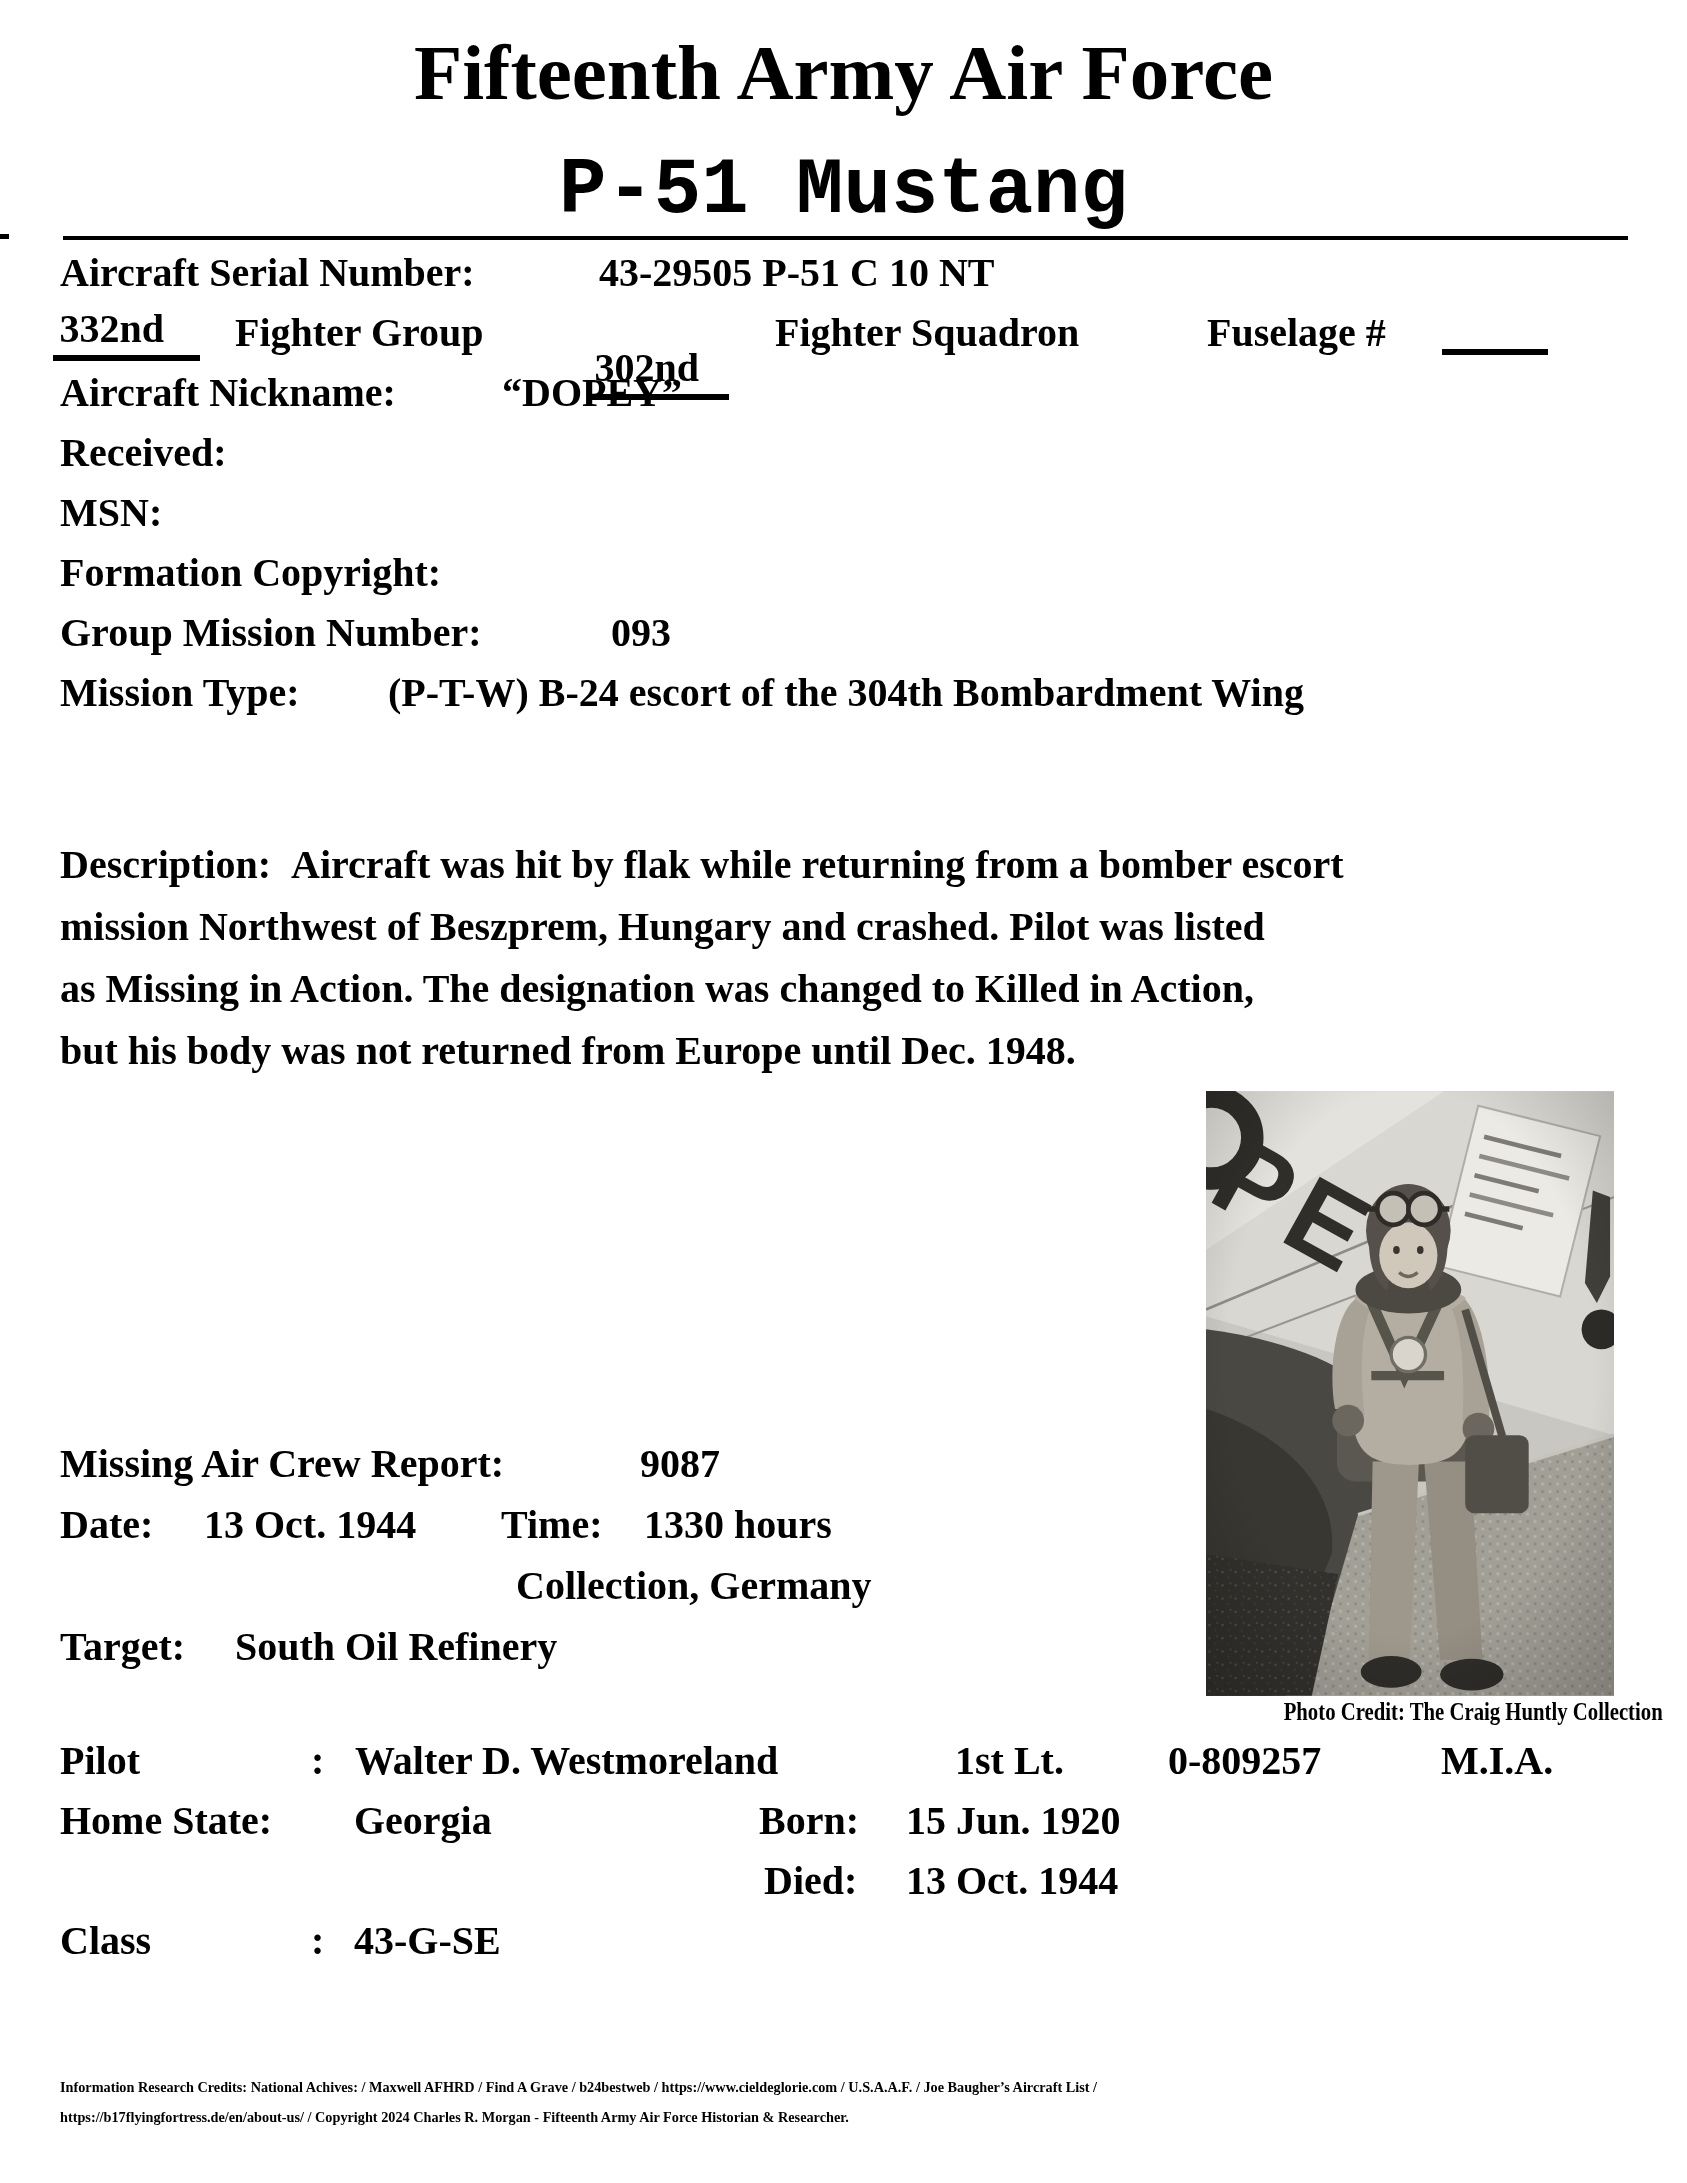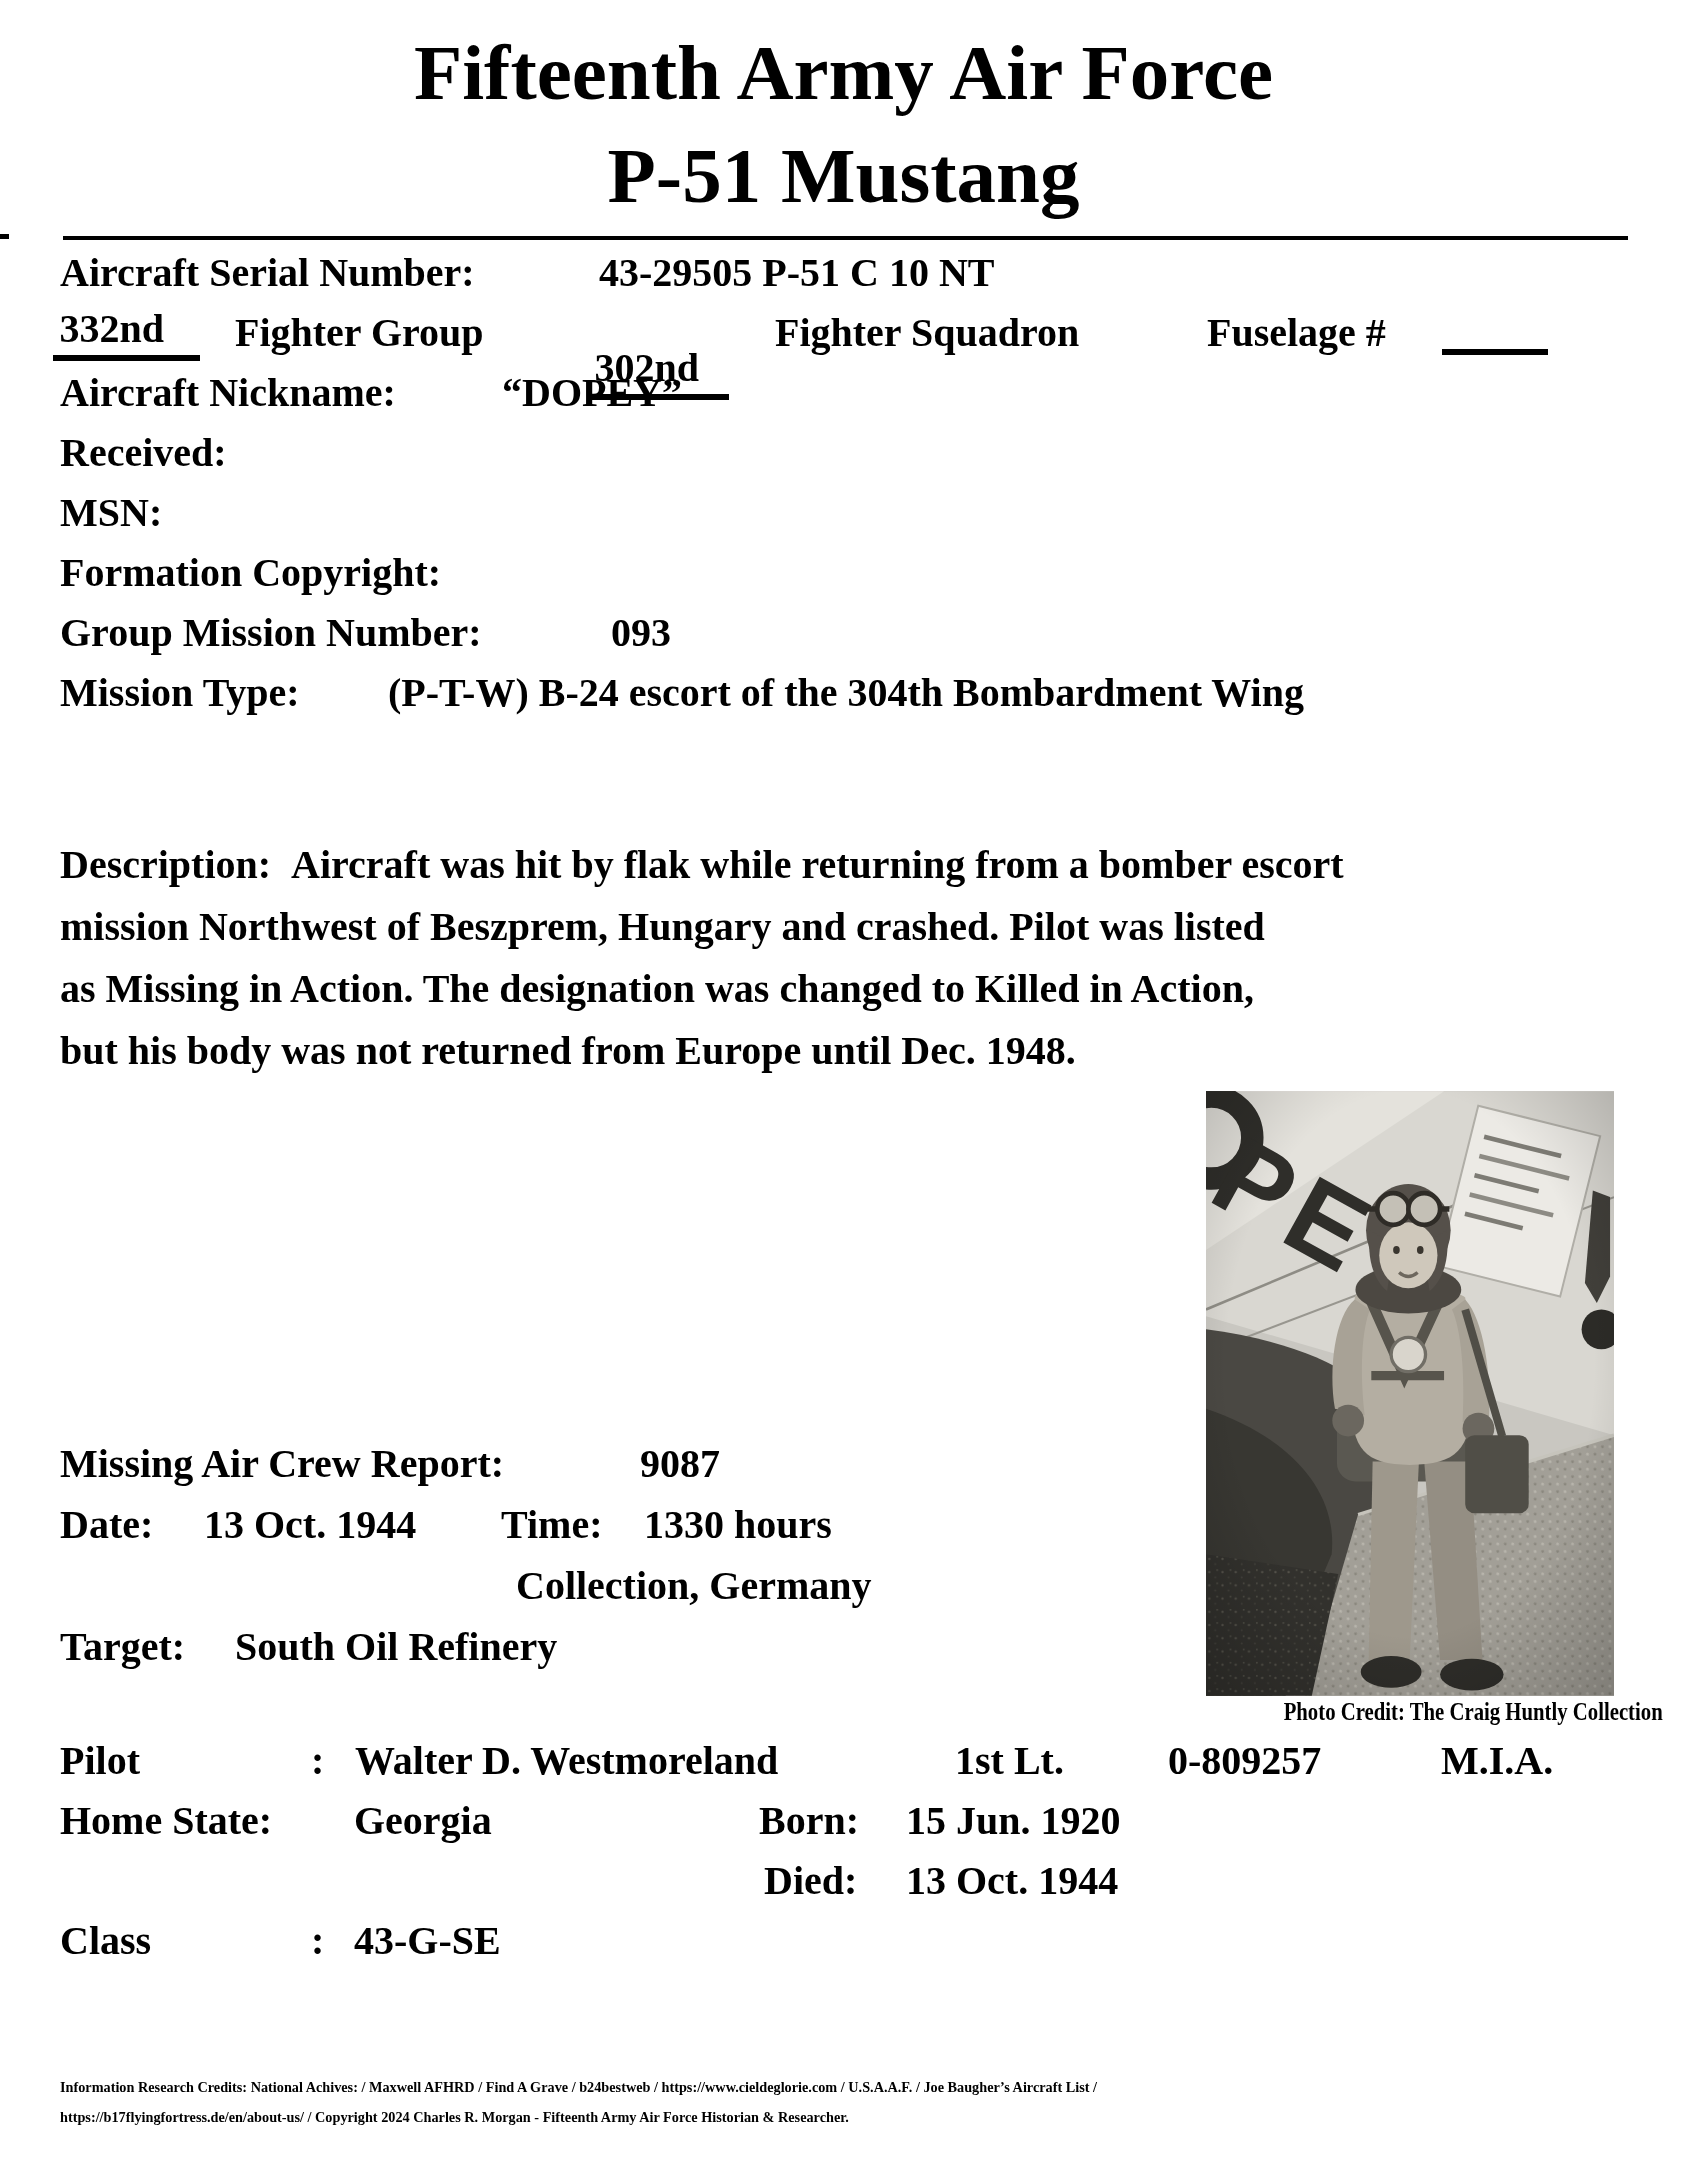--- a/index.html
+++ b/index.html
@@ -4,21 +4,21 @@
 <style>
   html,body{margin:0;padding:0;background:#888;}
   .page{
     position:relative;width:1687px;height:2183px;background:#ffffff;
     font-family:"Liberation Serif",serif;font-weight:bold;color:#000;
     overflow:hidden;margin:0 auto;
   }
   
   .title-line{position:absolute;left:0;right:0;text-align:center;font-size:79px;line-height:1;white-space:nowrap;}
   .t1{top:33px;text-align:center;}
-  .t2{top:136px;}
+  .t2{top:152px;font-family:Liberation Mono, monospace;}
   
   .rule{position:absolute;left:63px;top:236px;width:1565px;height:4px;background:#000;}
   .tick{position:absolute;left:0;top:234px;width:9.3px;height:4.6px;background:#000;}
   
   .blk{position:absolute;left:0;right:0;}
   .line{position:relative;white-space:nowrap;font-size:40px;}
   .blockA{top:243px;}
   .blockA .line{height:60px;line-height:60px;}
   .desc{top:834px;}
   .desc .line{height:62px;line-height:62px;padding-left:60px;}

